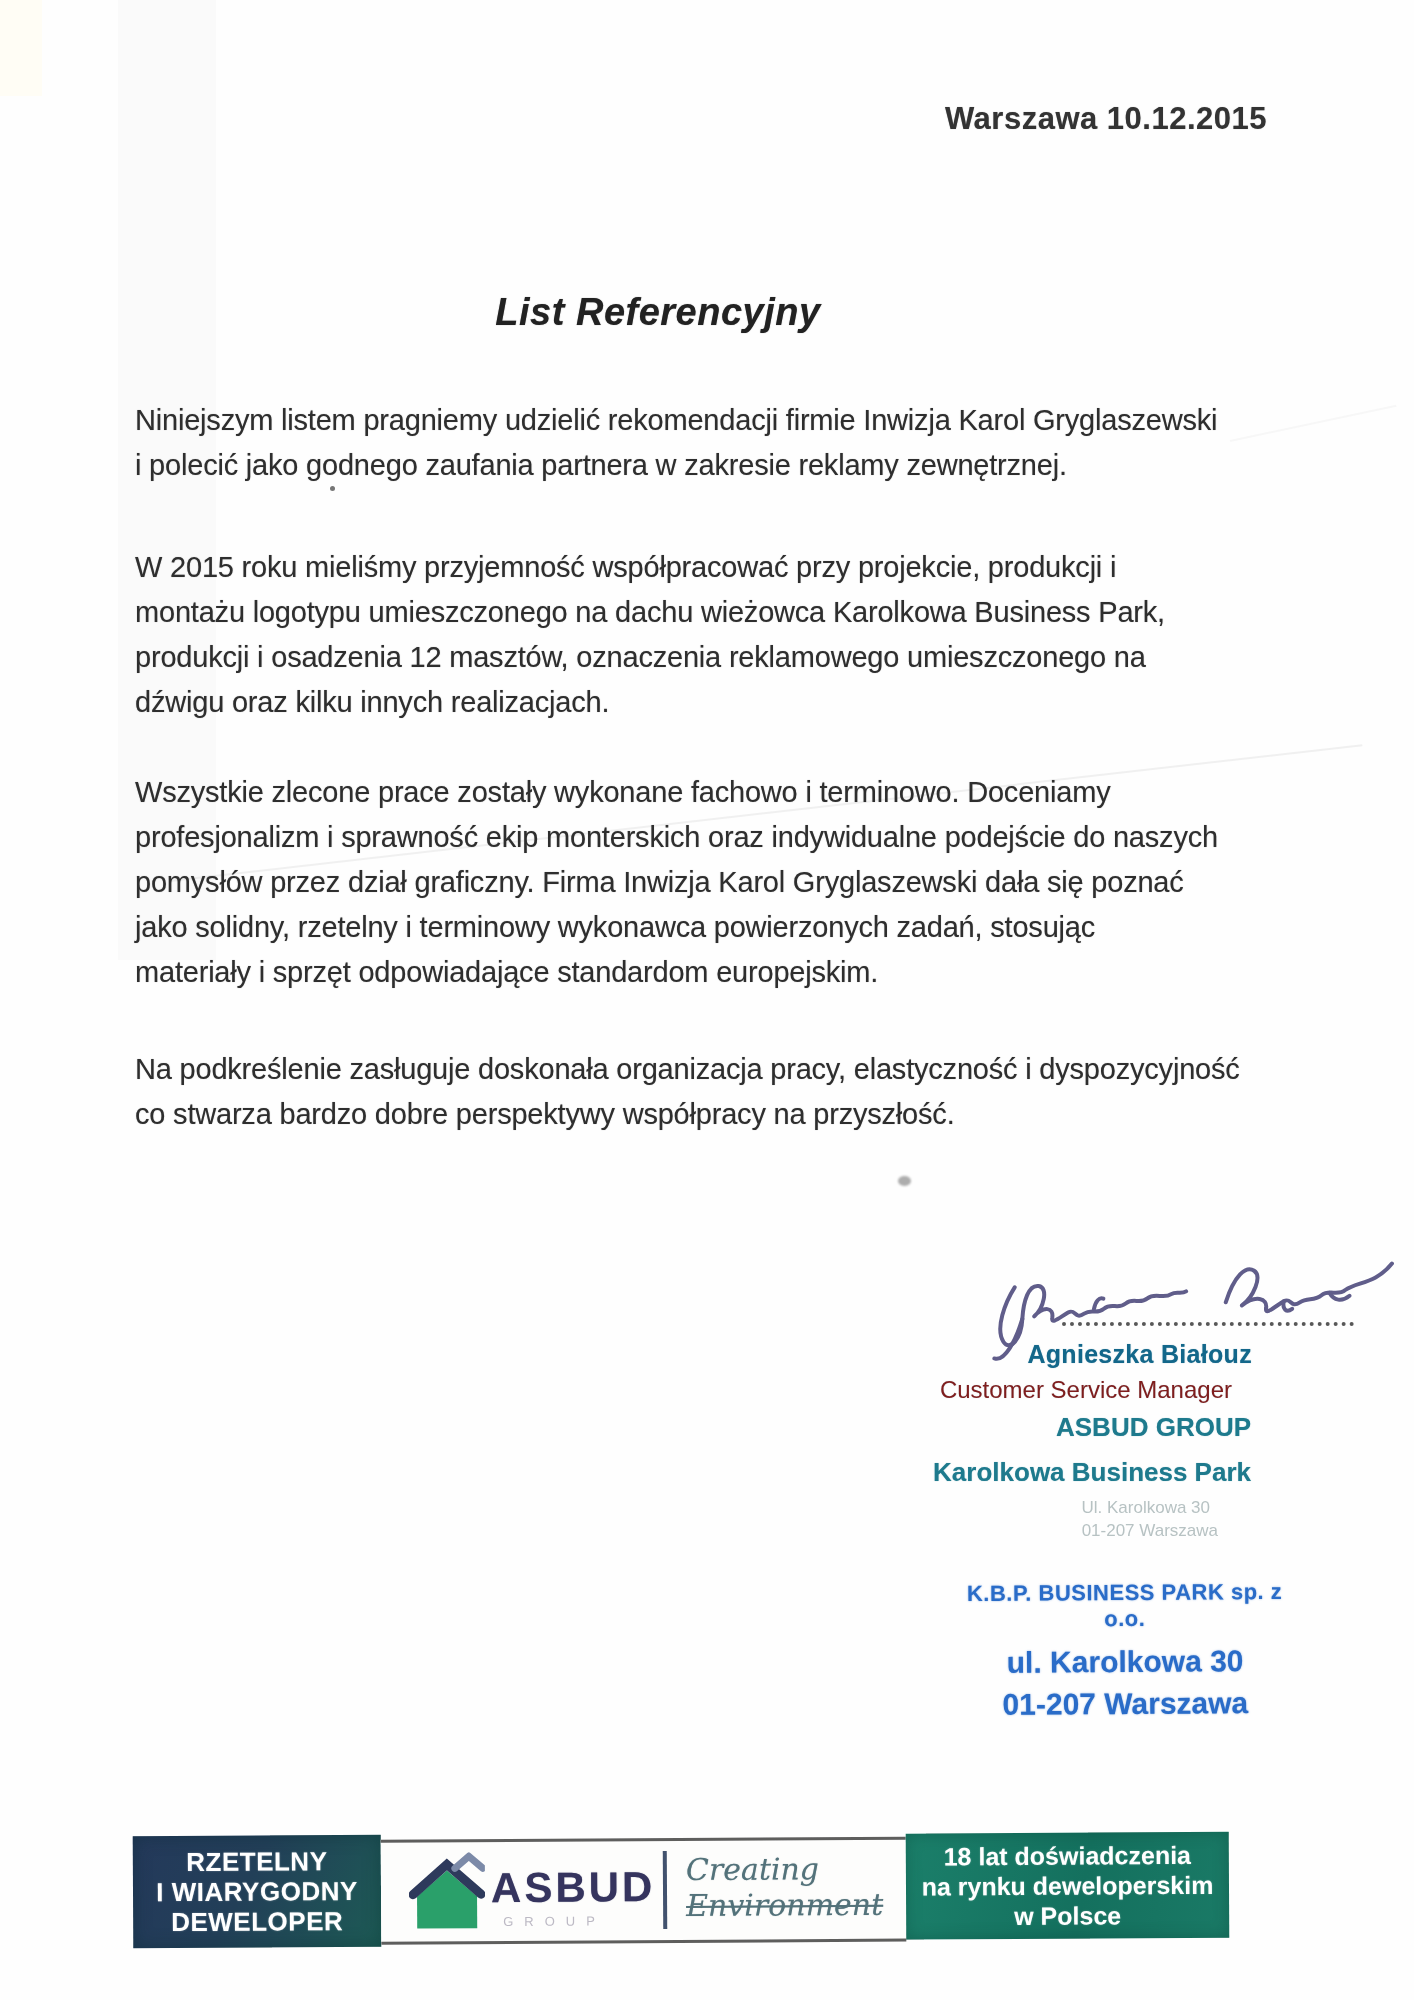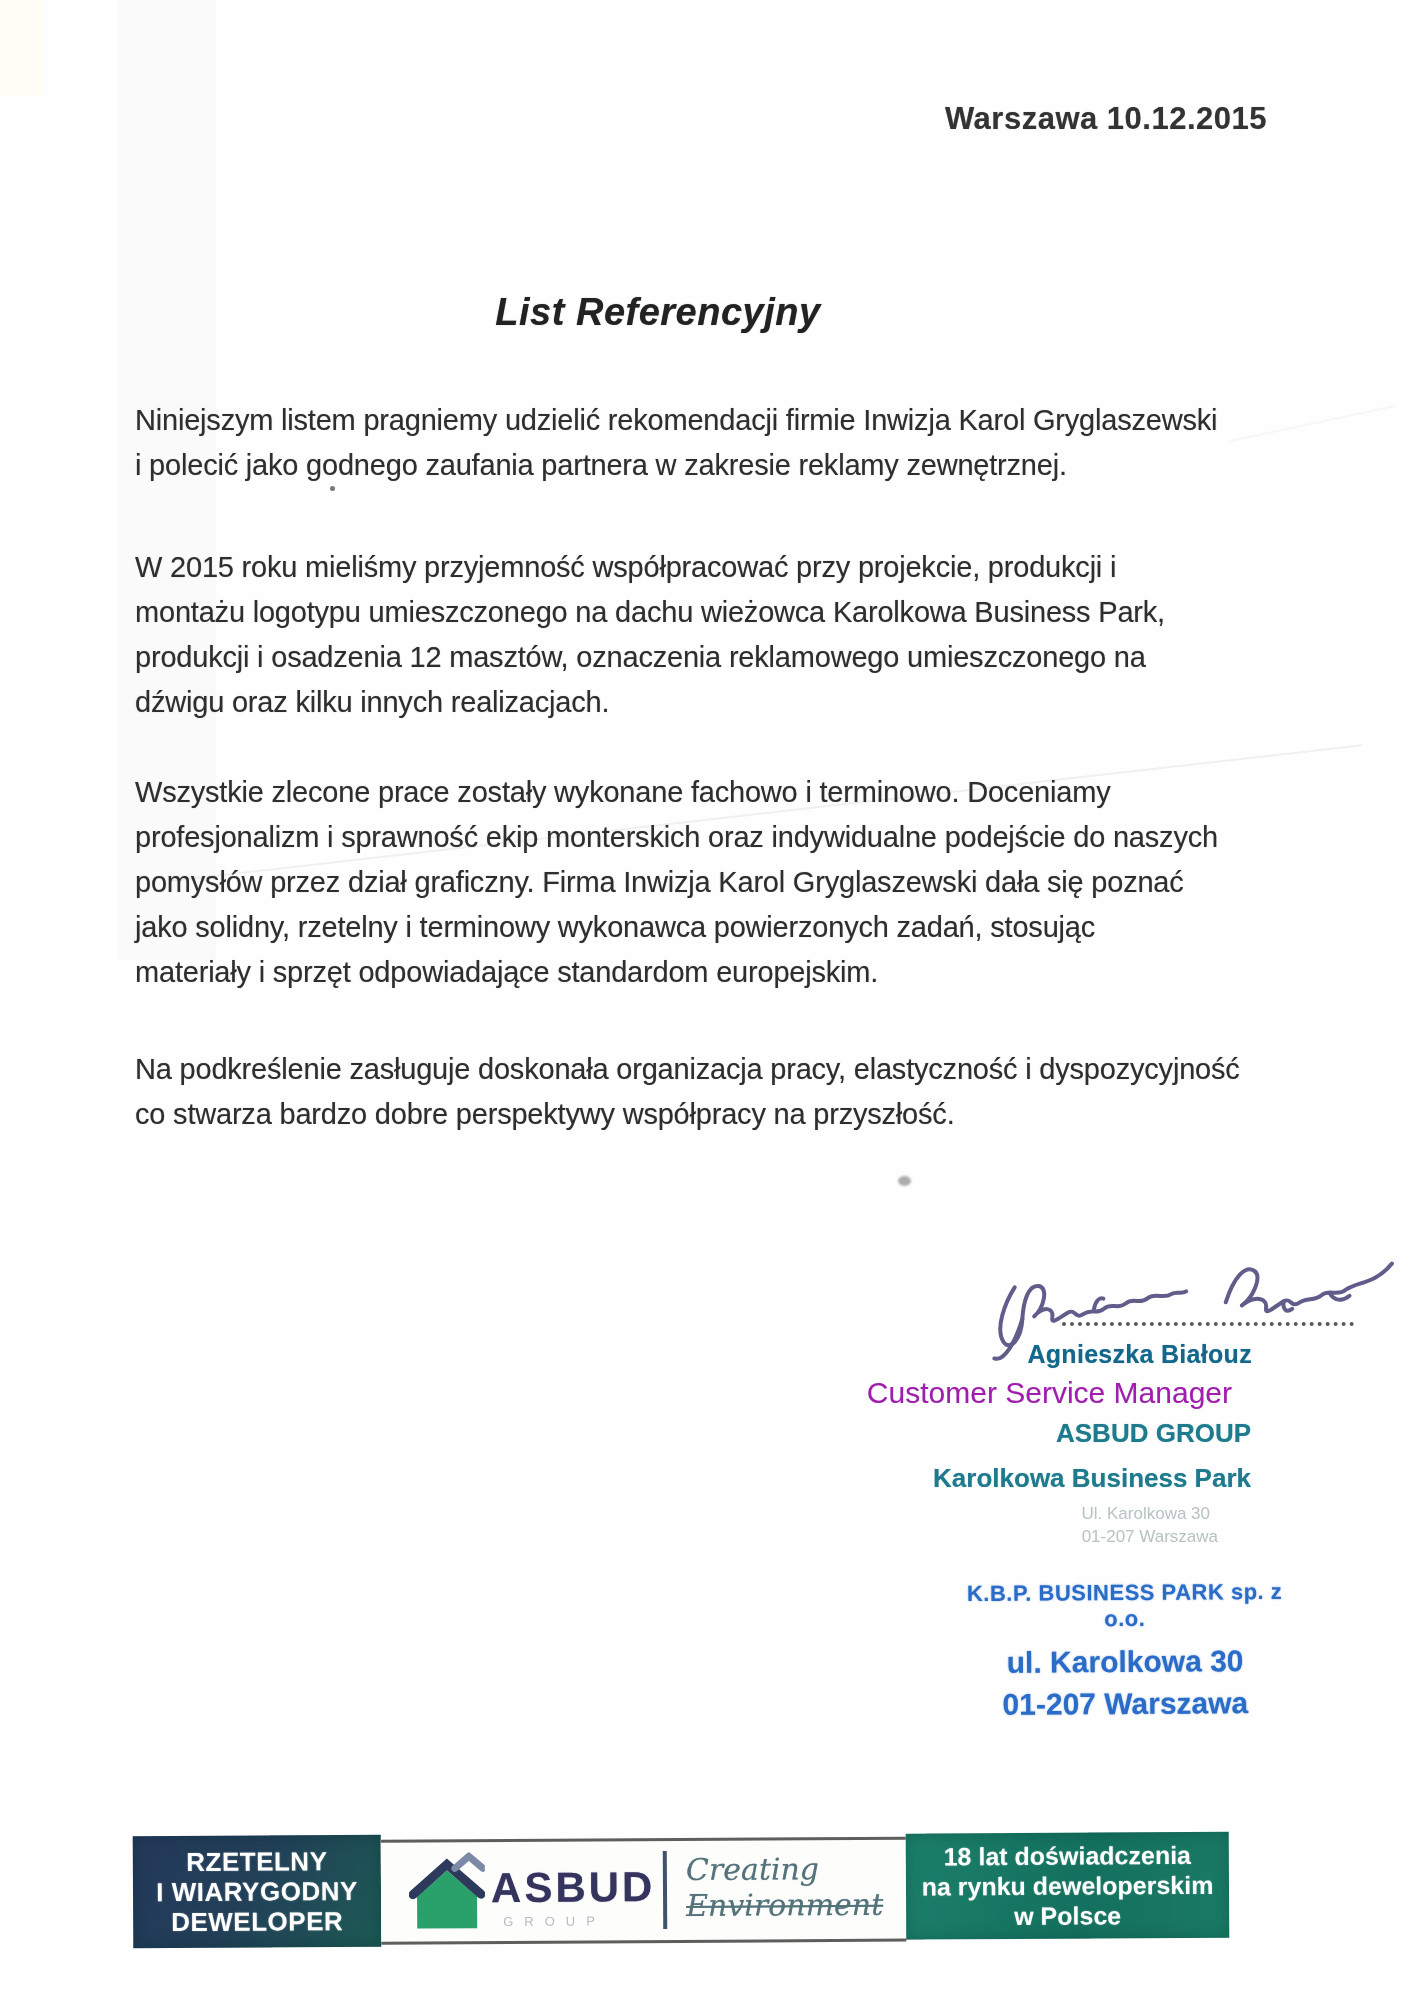--- a/index.html
+++ b/index.html
@@ -42,21 +42,21 @@
 
   
   .sig-svg{left:978px;top:1248px;}
   .dotted-line{
     left:1062px;top:1300px;width:292px;height:22px;
     border-bottom:4px dotted #3c3c3c;opacity:.85;
   }
   .sig-block{left:860px;top:1340px;width:400px;text-align:right;}
   .sig-name{font-size:25px;font-weight:bold;color:#13678a;letter-spacing:.3px;
     text-shadow:0 0 1px rgba(19,103,138,0.5);padding-right:8px;}
-  .sig-role{font-size:30px;color:#a21caf;margin-top:7px;padding-right:28px;
+  .sig-role{font-size:24px;color:#7f1d1d;margin-top:7px;padding-right:28px;
     text-shadow:0 0 1px rgba(163,180,186,0.6);}
   .sig-company{font-size:26px;font-weight:bold;color:#1e7a8d;margin-top:8px;padding-right:9px;
     text-shadow:0 0 1px rgba(30,122,141,0.5);}
   .sig-building{font-size:26px;font-weight:bold;color:#1e7a8d;margin-top:14px;padding-right:9px;
     text-shadow:0 0 1px rgba(30,122,141,0.5);}
   .sig-addr1{font-size:17px;color:#b7c2c3;margin-top:10px;padding-right:50px;}
   .sig-addr2{font-size:17px;color:#b7c2c3;margin-top:3px;padding-right:42px;}
 
   
   .stamp{left:955px;top:1580px;width:340px;text-align:center;color:#2a6cc8;

